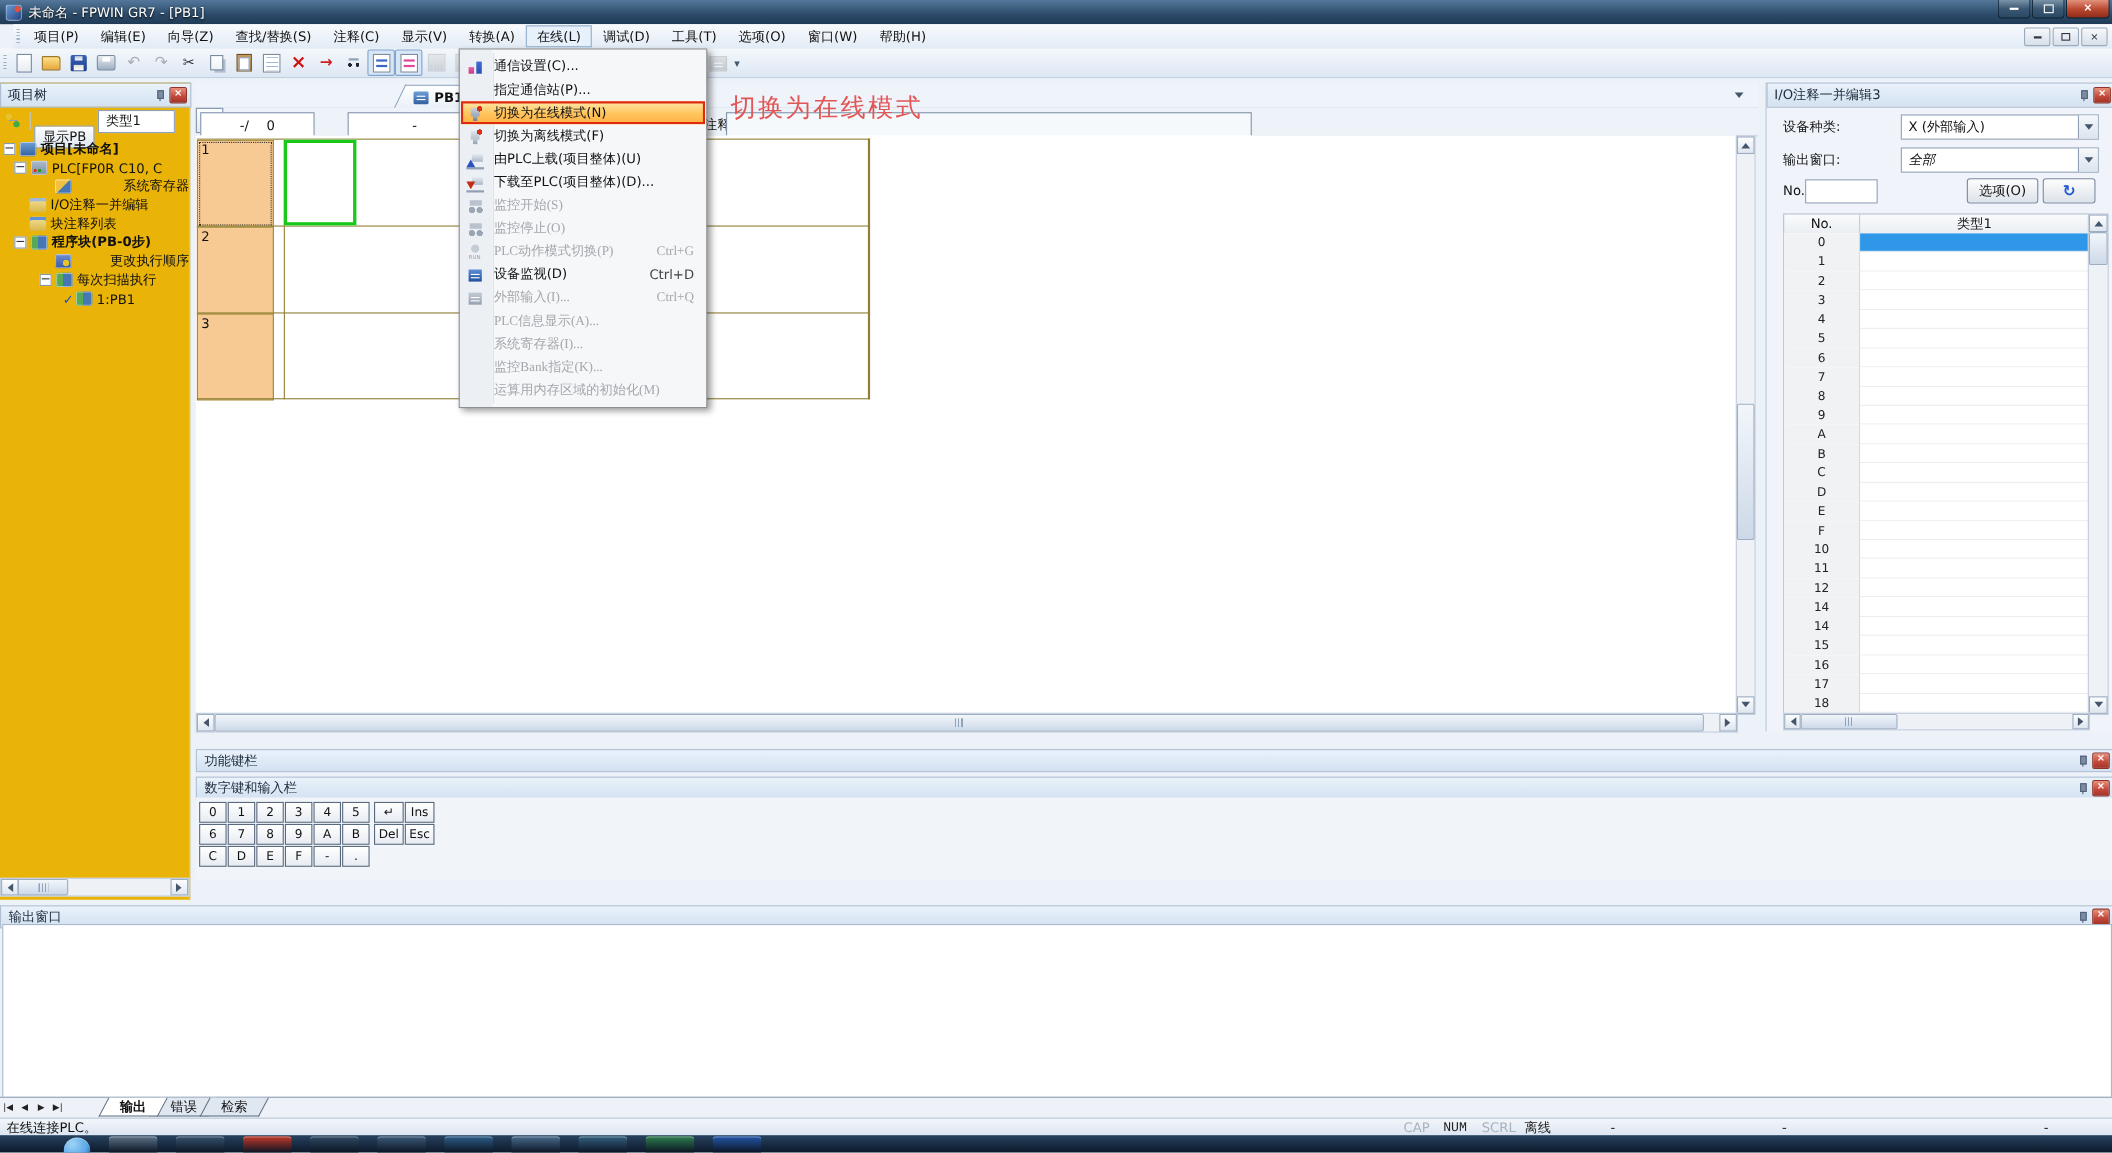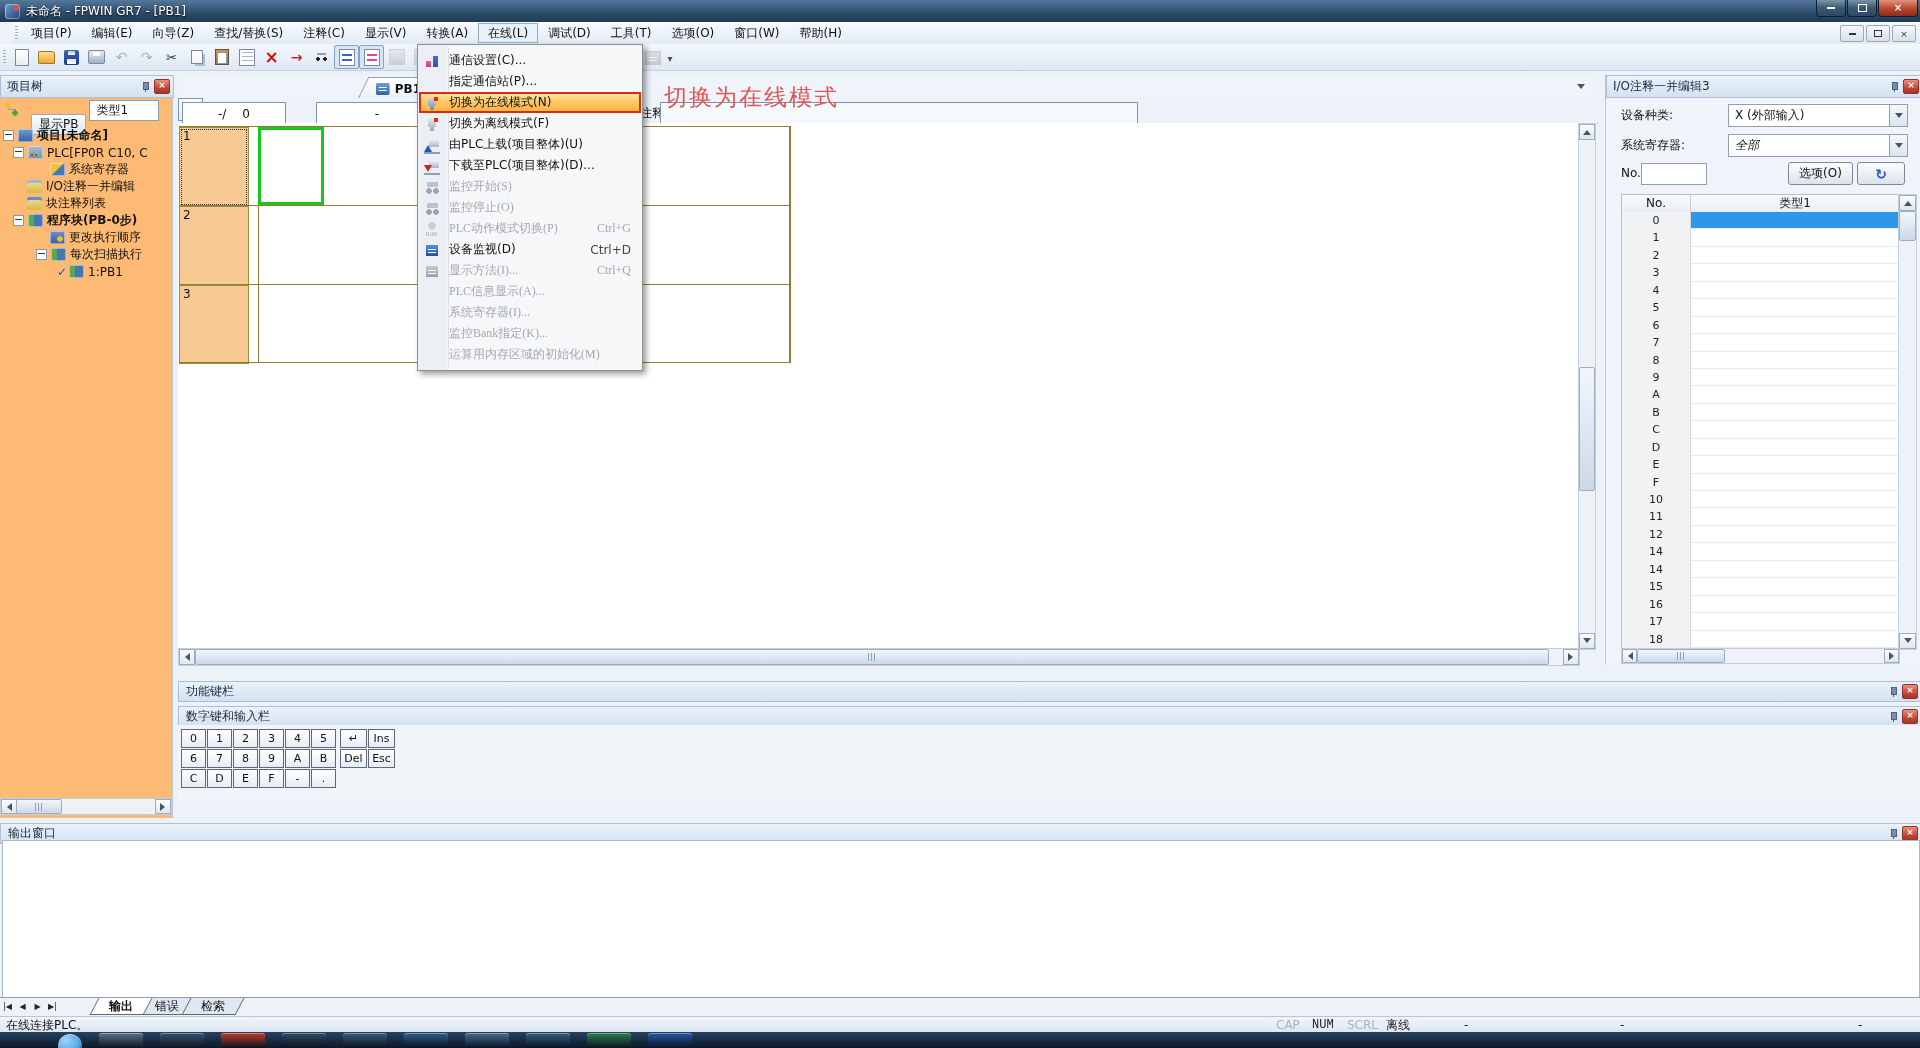--- a/index.html
+++ b/index.html
@@ -83,35 +83,35 @@
 
   
   .panel-header{background:linear-gradient(#eaf2fb,#d3e1f1);border:1px solid #aebfd4;display:flex;align-items:center;color:#1c2a3a;}
   .panel-header .ttl{padding-left:6px;}
   .pin{width:11px;height:12px;position:relative;margin-left:auto;flex:none;}
   .pin::before{content:"";position:absolute;left:3px;top:1px;width:4px;height:6px;background:#7c8ca2;border:1px solid #51617a;}
   .pin::after{content:"";position:absolute;left:5px;top:8px;width:1px;height:3px;background:#51617a;}
   .xbtn{width:14px;height:13px;margin:0 3px;flex:none;background:linear-gradient(#ea907a,#c2473a 60%,#a53527);border:1px solid #8d3328;border-radius:2px;color:#fff;font-size:9px;line-height:11px;text-align:center;font-weight:bold;}
 
   
-  .proj-panel{left:0;top:75px;width:172px;height:743px;background:#fdba74;border-right:1px solid #b9c7d8;}
+  .proj-panel{left:0;top:75px;width:172px;height:743px;background:#eab308;border-right:1px solid #b9c7d8;}
   .proj-header{position:absolute;left:0;top:0;width:172px;height:21px;}
   .proj-tools{position:absolute;left:0;top:23px;width:172px;height:24px;display:flex;align-items:center;}
   .pt-icon{width:16px;height:16px;margin:0 4px;background:radial-gradient(circle 3px at 4px 4px,#e8c22a 90%,transparent),radial-gradient(circle 3px at 11px 11px,#44aa44 90%,transparent),linear-gradient(#8fa0b5,#8fa0b5) no-repeat 4px 7px/8px 1px;}
   .pt-sep{width:1px;height:16px;background:#b9c7d8;margin:0 3px;}
   .pt-btn{height:19px;padding:0 7px;border:1px solid #9aa9bc;border-radius:2px;background:linear-gradient(#fdfefe,#dfe7f0);display:flex;align-items:center;margin-top:29px;}
   .pt-combo{height:19px;margin-left:3px;padding:0 6px;border:1px solid #8fa0b5;background:#fff;display:flex;align-items:center;min-width:56px;}
   .tree{position:absolute;left:0;top:52px;width:172px;bottom:20px;overflow:hidden;}
   .tree-item{height:17px;display:flex;align-items:center;white-space:nowrap;overflow:hidden;}
   .tree-item.bold{font-weight:bold;}
   .lvl0{padding-left:3px;}
   .lvl1{padding-left:13px;}
   .lvl1b{padding-left:27px;}
   .lvl2{padding-left:36px;}
-  .lvl2b{padding-left:50px;}
+  .lvl2b{padding-left:50px;justify-content:space-between;}
   .lvl3{padding-left:57px;}
   .expand{display:none;width:9px;height:9px;border:1px solid #8899aa;background:#fff;margin-right:4px;position:relative;flex:none;}
   .expand::before{content:"";position:absolute;left:1px;right:1px;top:3px;height:1px;background:#334;}
   .tree-item.has-expand .expand{display:inline-block;}
   .check{display:none;color:#1b4fd8;font-weight:bold;margin-right:2px;font-size:12px;}
   .tree-item.checked .check{display:inline;}
   .tic{width:15px;height:13px;margin-right:4px;border-radius:2px;flex:none;box-shadow:inset 0 0 0 1px rgba(255,255,255,.45);}
   .ic-project{background:linear-gradient(#6f9fd8,#31609f);}
   .ic-plc{background:radial-gradient(circle 1.5px at 4px 9px,#e03014 95%,transparent),radial-gradient(circle 1.5px at 8px 9px,#2a9a2a 95%,transparent),linear-gradient(#aebccd,#7b8fa6);}
   .ic-sysreg{background:linear-gradient(135deg,#f0c040 48%,#4577b5 52%);}
@@ -479,21 +479,21 @@
       <span class="pin"></span>
       <span class="xbtn">×</span>
     </div>
     <span class="io-label" style="top:32px;">设备种类:</span>
     <div class="io-drop" style="top:29px;">
       <span class="val">X (外部输入)</span>
       <span class="darr">
           <span class="tri-d"></span>
         </span>
     </div>
-    <span class="io-label" style="top:62px;">系统寄存器:</span>
+    <span class="io-label" style="top:62px;">输出窗口:</span>
     <div class="io-drop" style="top:59px;font-style:italic;">
       <span class="val">全部</span>
       <span class="darr">
           <span class="tri-d"></span>
         </span>
     </div>
     <span class="io-label" style="top:91px;">No.</span>
     <div class="io-input"></div>
     <div class="io-btn" style="left:182px;top:87px;width:63px;">选项(O)</div>
     <div class="io-btn" style="left:251px;top:87px;width:46px;">
@@ -800,21 +800,21 @@
       </div>
 
       <div class="dd-item">
         <span class="mic ic-device-monitor"></span>
         <span class="dd-lbl">设备监视(D)</span>
         <span class="dd-sc">Ctrl+D</span>
       </div>
 
       <div class="dd-item disabled">
         <span class="mic ic-status-display"></span>
-        <span class="dd-lbl">显示方法(I)...</span>
+        <span class="dd-lbl">外部输入(I)...</span>
         <span class="dd-sc">Ctrl+Q</span>
       </div>
 
       <div class="dd-item disabled">
         <span class="mic"></span>
         <span class="dd-lbl">PLC信息显示(A)...</span>
         <span class="dd-sc"></span>
       </div>
 
       <div class="dd-item disabled">

